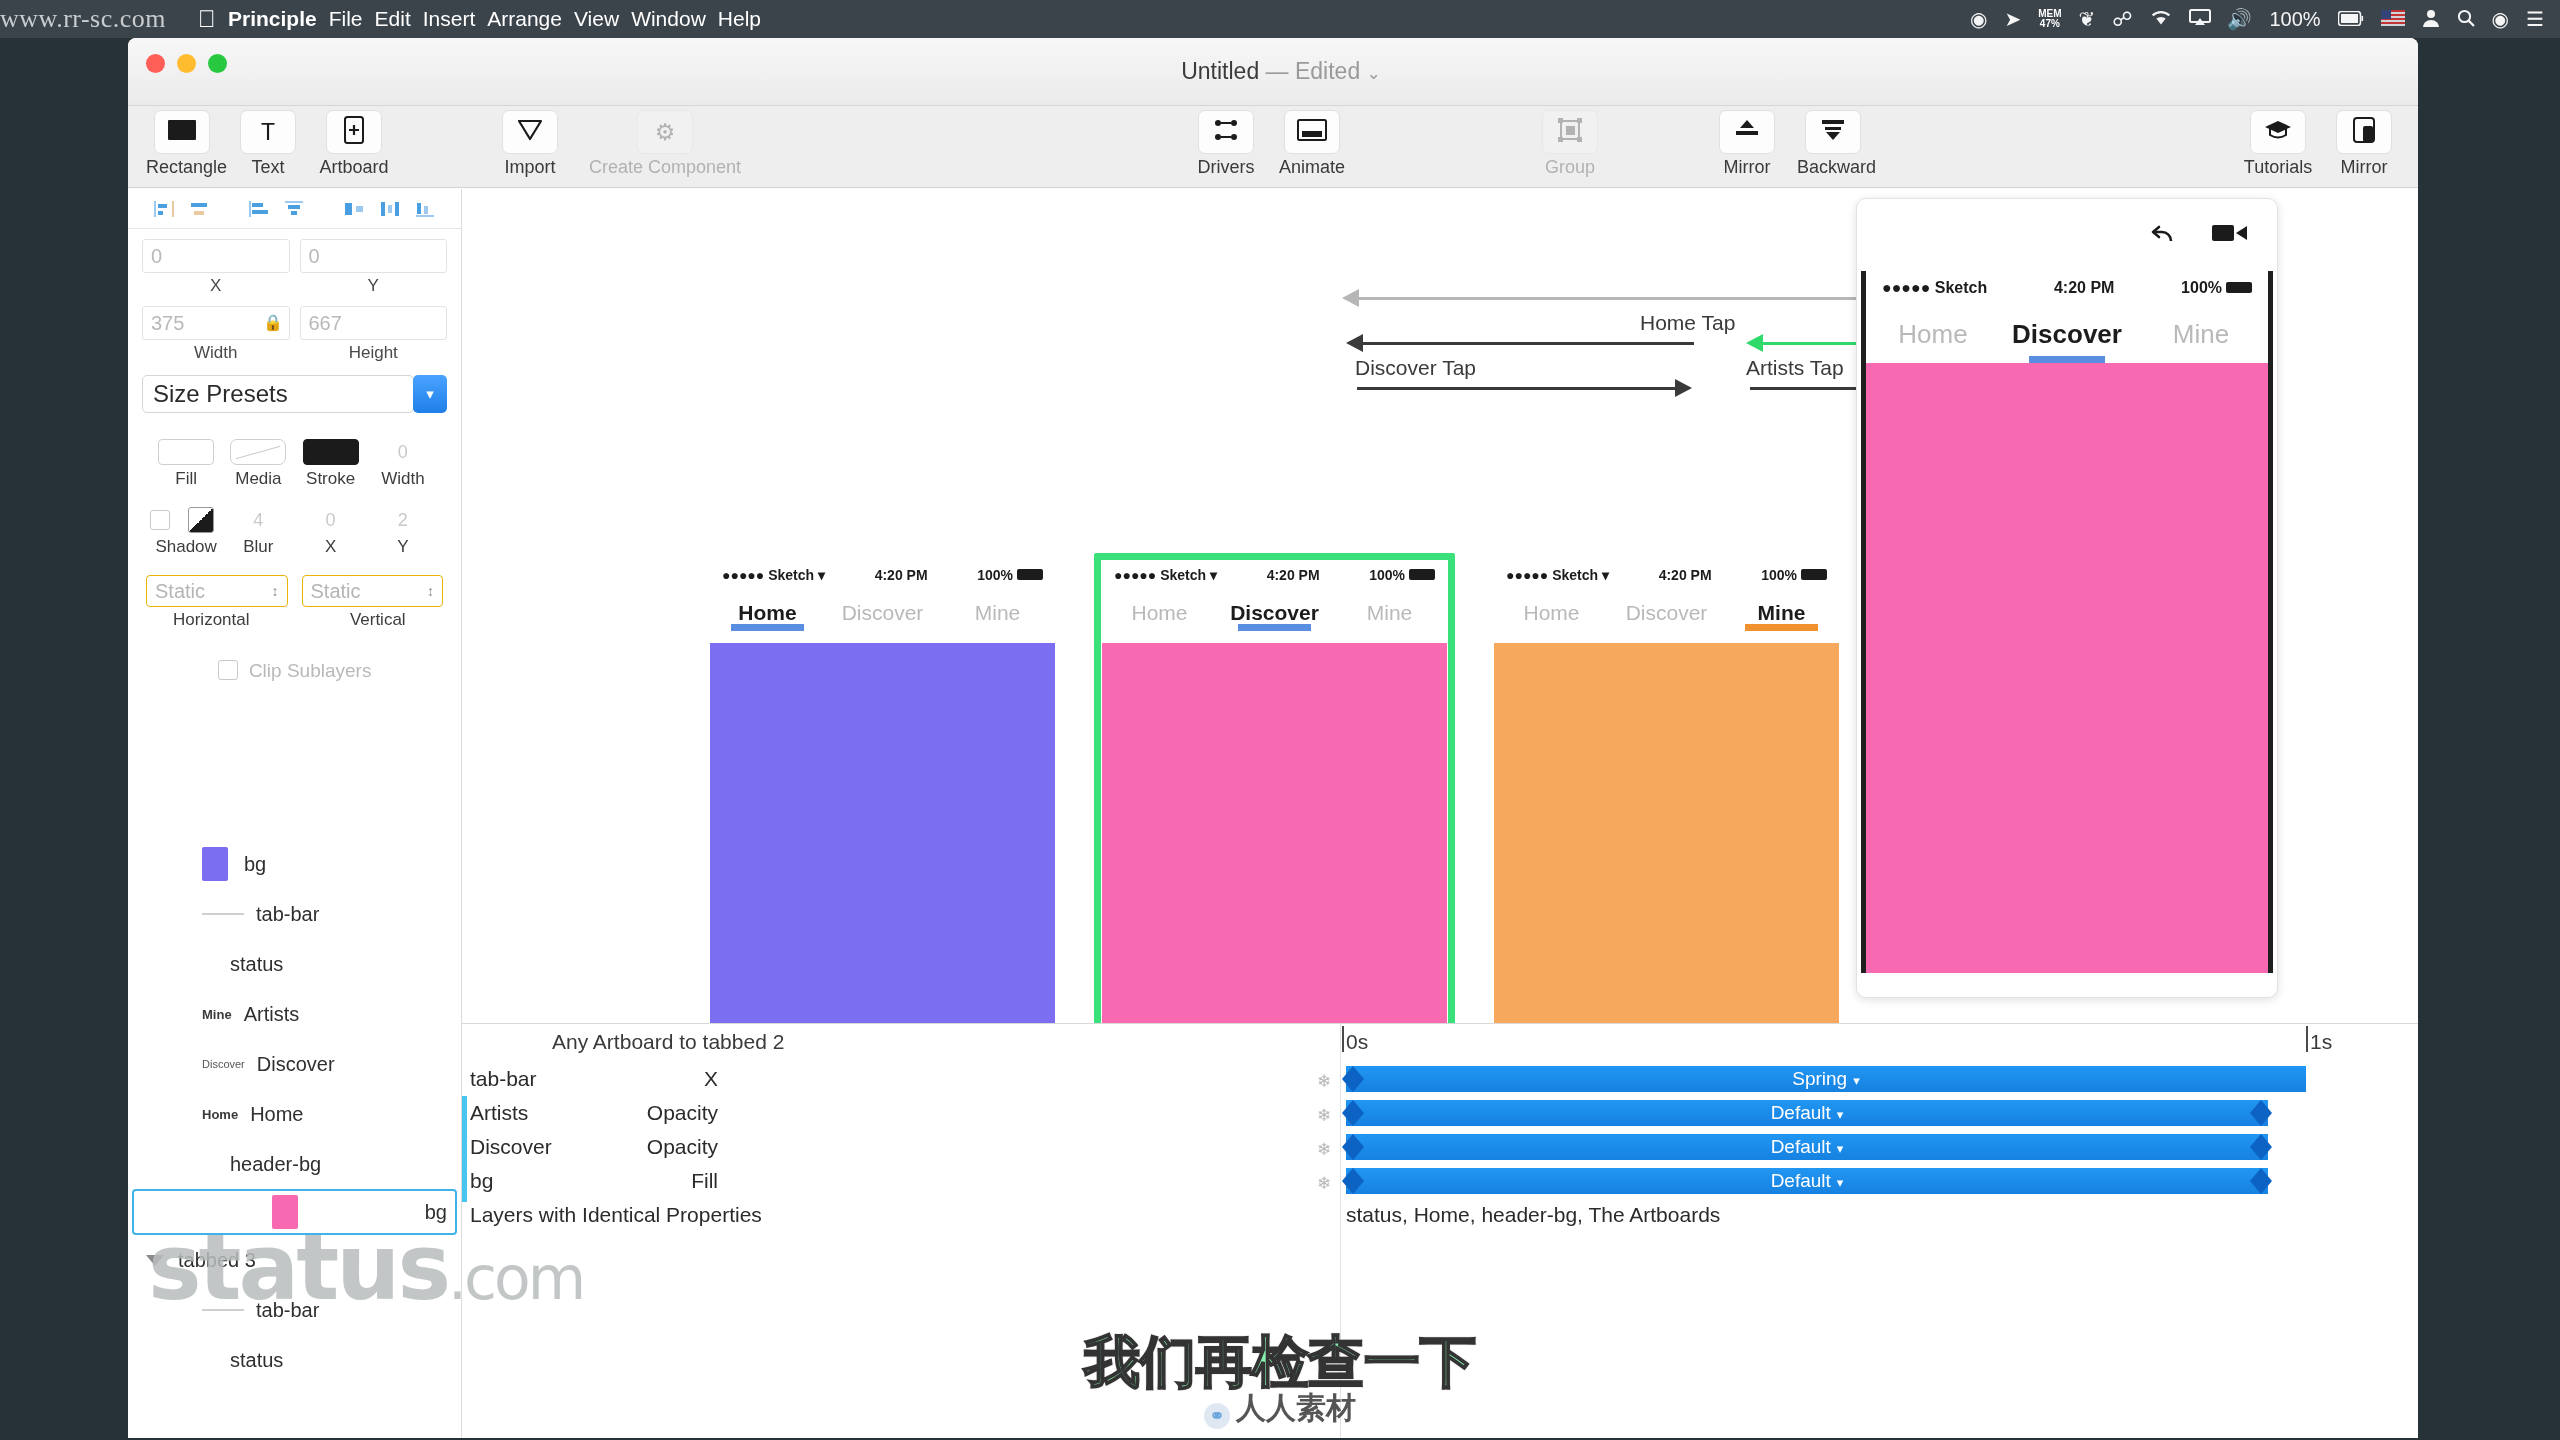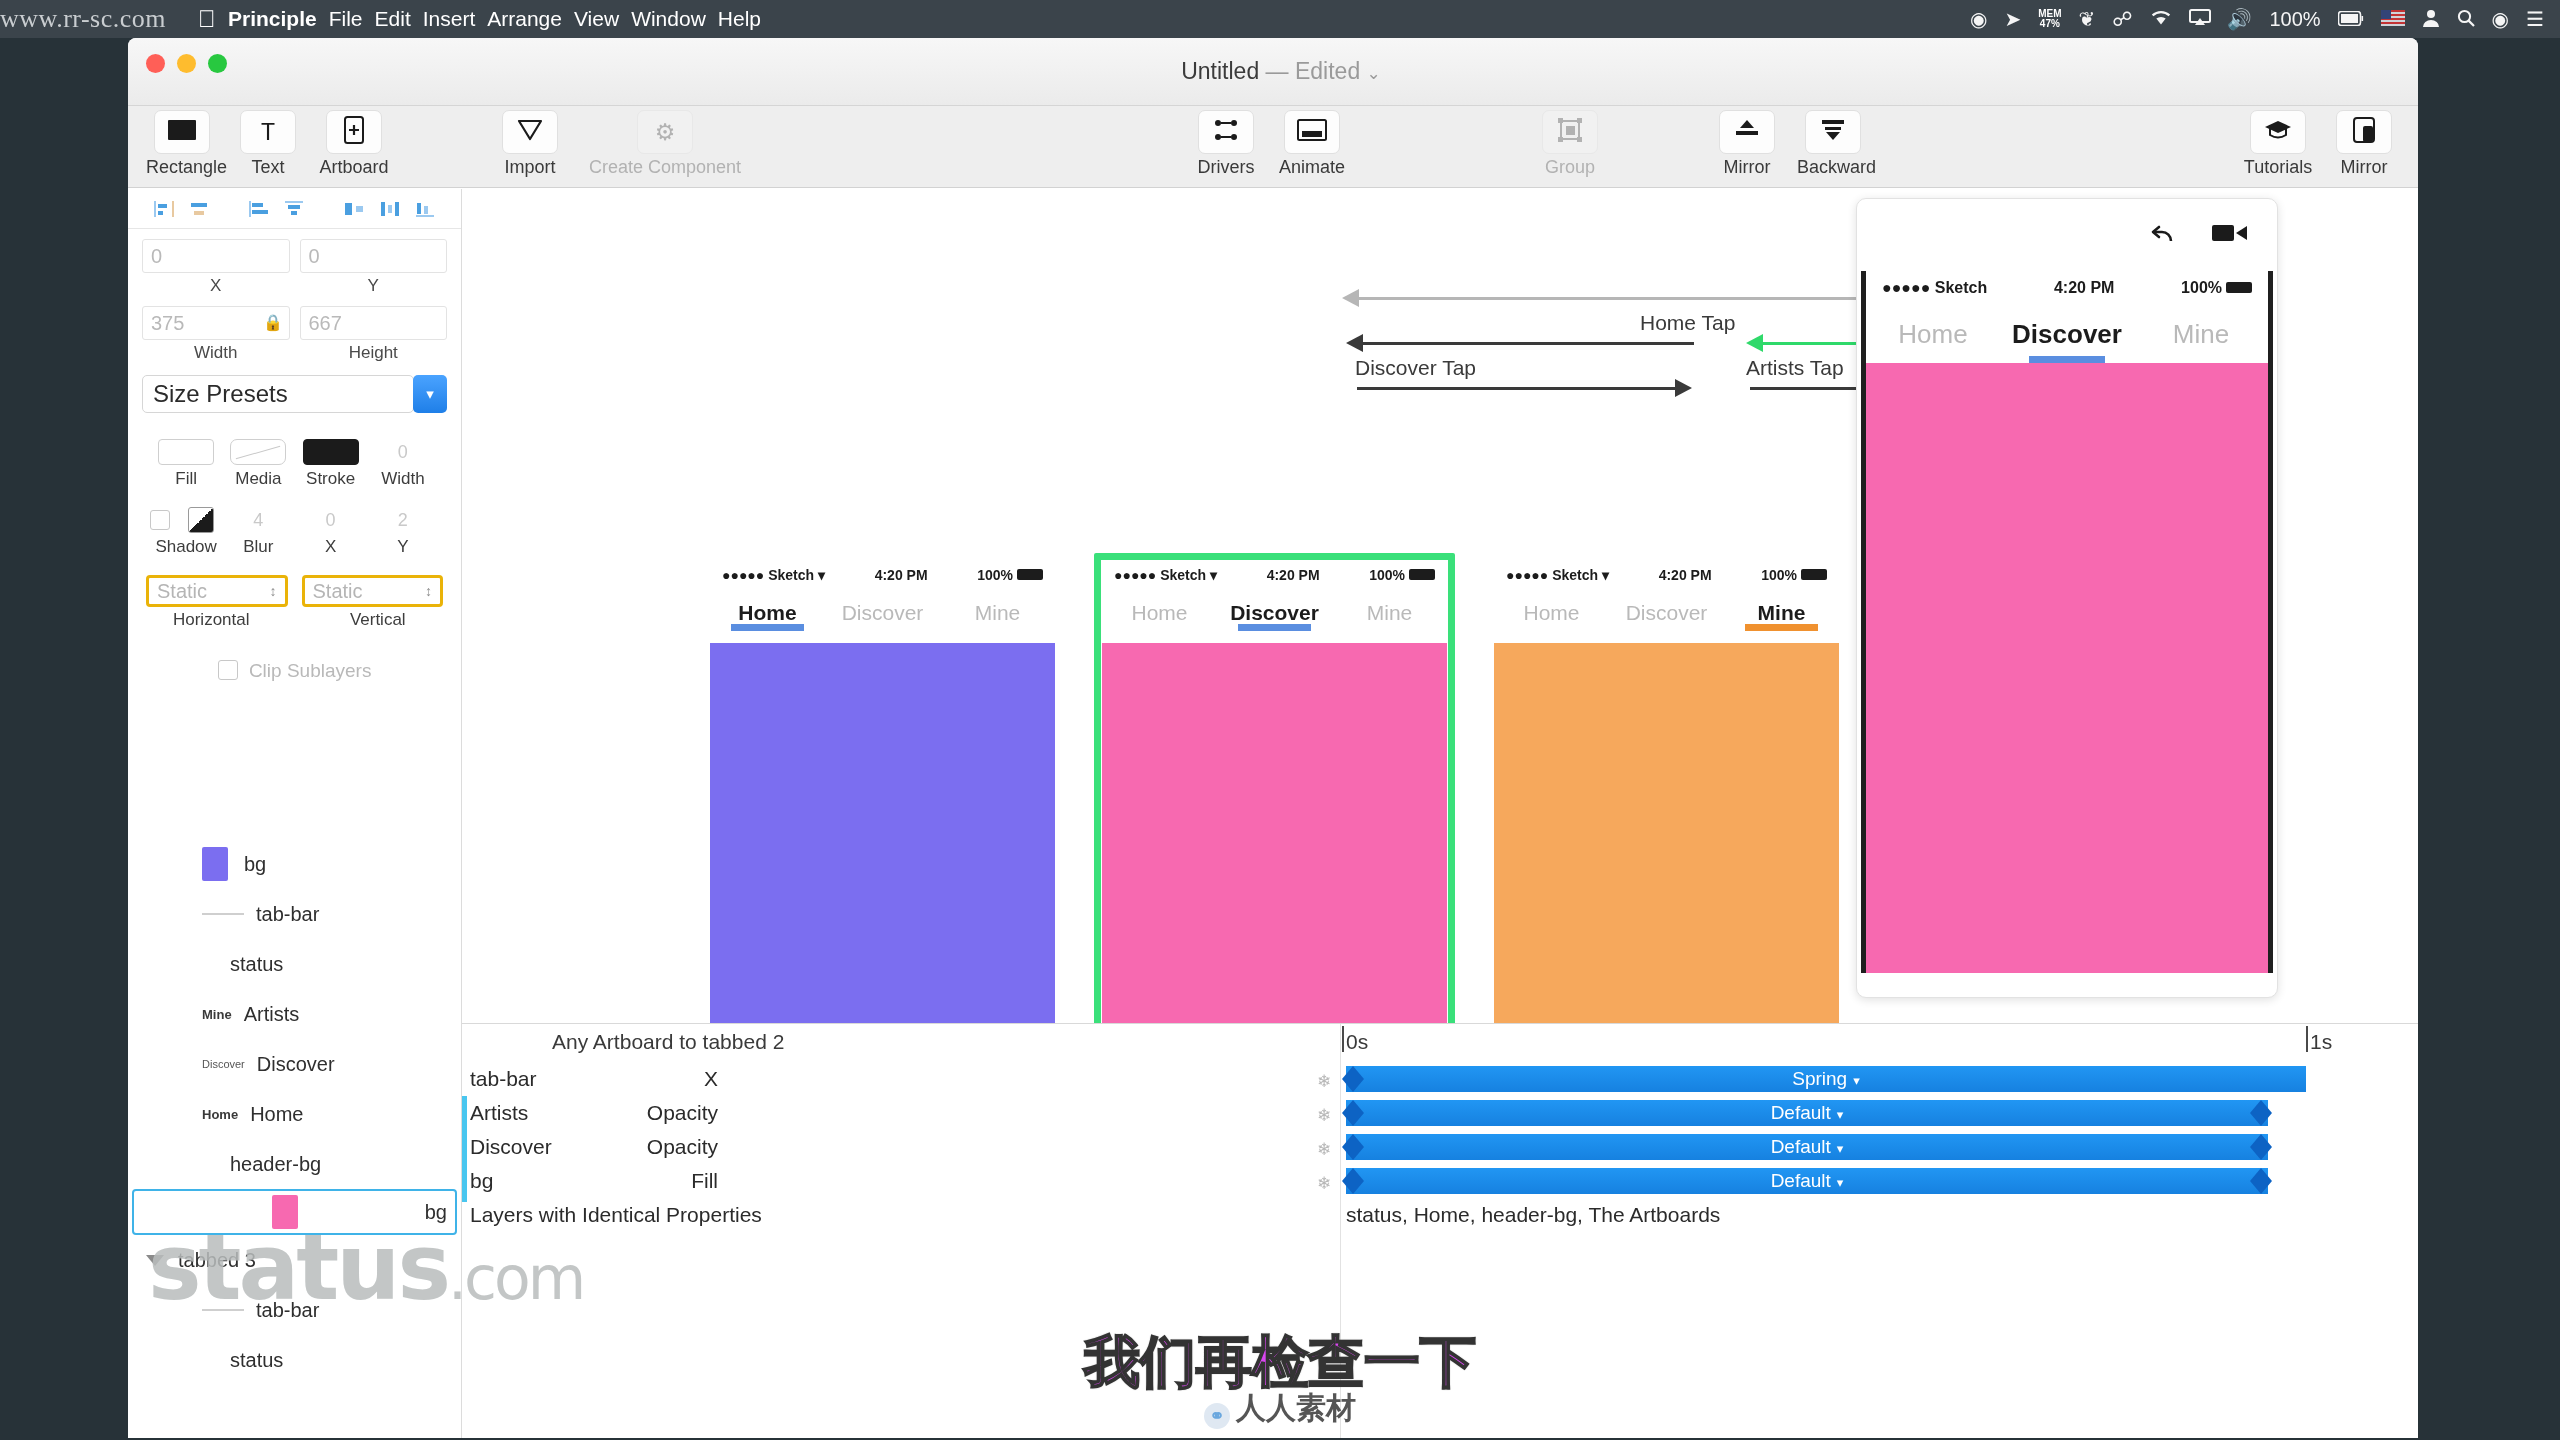--- a/index.html
+++ b/index.html
@@ -36,21 +36,21 @@
   }
   .wm-go {
     position: absolute; left: 148px; top: 1215px;
     font-size: 90px; font-weight: bold; color: #b9bdbd;
     opacity: .85; letter-spacing: -3px; z-index: 60; pointer-events: none;
     font-family: "DejaVu Sans", sans-serif;
   }
   .wm-go .dot { font-size: 60px; font-weight: normal; }
   .wm-cn {
     position: absolute; left: 0; top: 1325px; width: 2560px; text-align: center;
-    font-size: 56px; color: #d946ef; -webkit-text-stroke: 2px #333;
+    font-size: 56px; color: #86efac; -webkit-text-stroke: 2px #333;
     text-shadow: 0 0 2px #222; z-index: 60; pointer-events: none;
     font-family: "DejaVu Sans", sans-serif; font-weight: bold;
   }
   .wm-rr {
     position: absolute; left: 0; top: 1388px; width: 2560px; text-align: center;
     font-size: 30px; color: #555; z-index: 60; pointer-events: none; font-weight: bold;
   }
   .wm-rr .badge { display:inline-block; width:26px; height:26px; border-radius:50%;
      background:#dfe8f2; color:#6aa7de; font-size:18px; line-height:26px; margin-right:6px; vertical-align:-4px;}
 
@@ -139,21 +139,21 @@
   .sw-num { width: 56px; height: 26px; margin: 0 auto; font-size: 18px; color:#c9c9c9; text-align:center; line-height:26px;}
 
   .chk { width: 20px; height: 20px; border: 1px solid #c8c8c8; border-radius: 3px; background:#fff; display:inline-block; }
   .shadow-row { display: flex; padding: 18px 22px 0 22px; align-items: flex-start; }
   .shadow-cell { width: 78px; text-align: center; }
   .shadow-swatch { width: 26px; height: 26px; border: 1px solid #9a9a9a; border-radius: 3px;
       background: linear-gradient(135deg, #fff 0 50%, #1b1b1b 50% 100%); margin: 0 auto; }
 
   .sel-row { display: flex; padding: 18px 18px 0 18px; gap: 14px; }
   .sel {
-    flex: 1; height: 32px; border: 3px solid #eab308; border-radius: 4px; background:#fff;
+    flex: 1; height: 32px; border: 1px solid #eab308; border-radius: 4px; background:#fff;
     display: flex; align-items: center; justify-content: space-between; padding: 0 8px;
     font-size: 20px; color: #b5b5b5;
   }
   .sel .st { font-size: 14px; color:#8e8e8e; line-height:1; }
   .sel-lbls { display: flex; padding-top: 3px; }
   .sel-lbls div { flex: 1; text-align: center; font-size: 17px; color:#3d3d3d; }
 
   .clip-row { text-align: center; padding-top: 30px; font-size: 19px; color: #b9b9b9; }
   .clip-row .chk { vertical-align: -3px; margin-right: 6px; }
 

